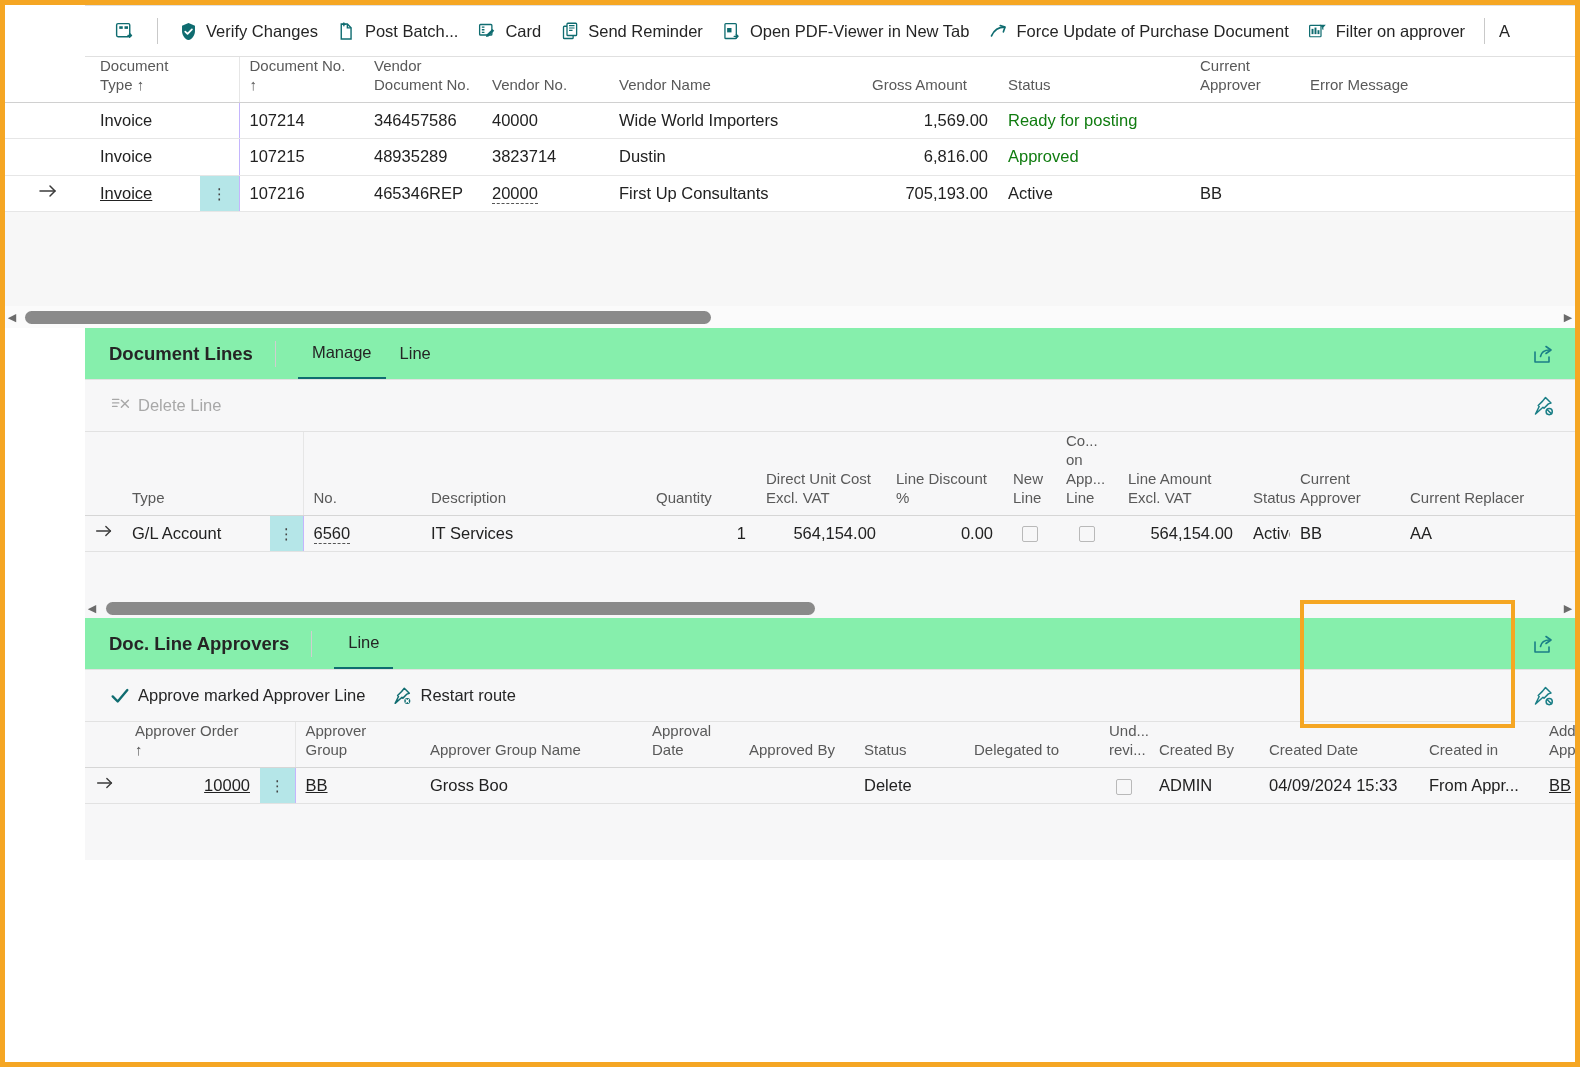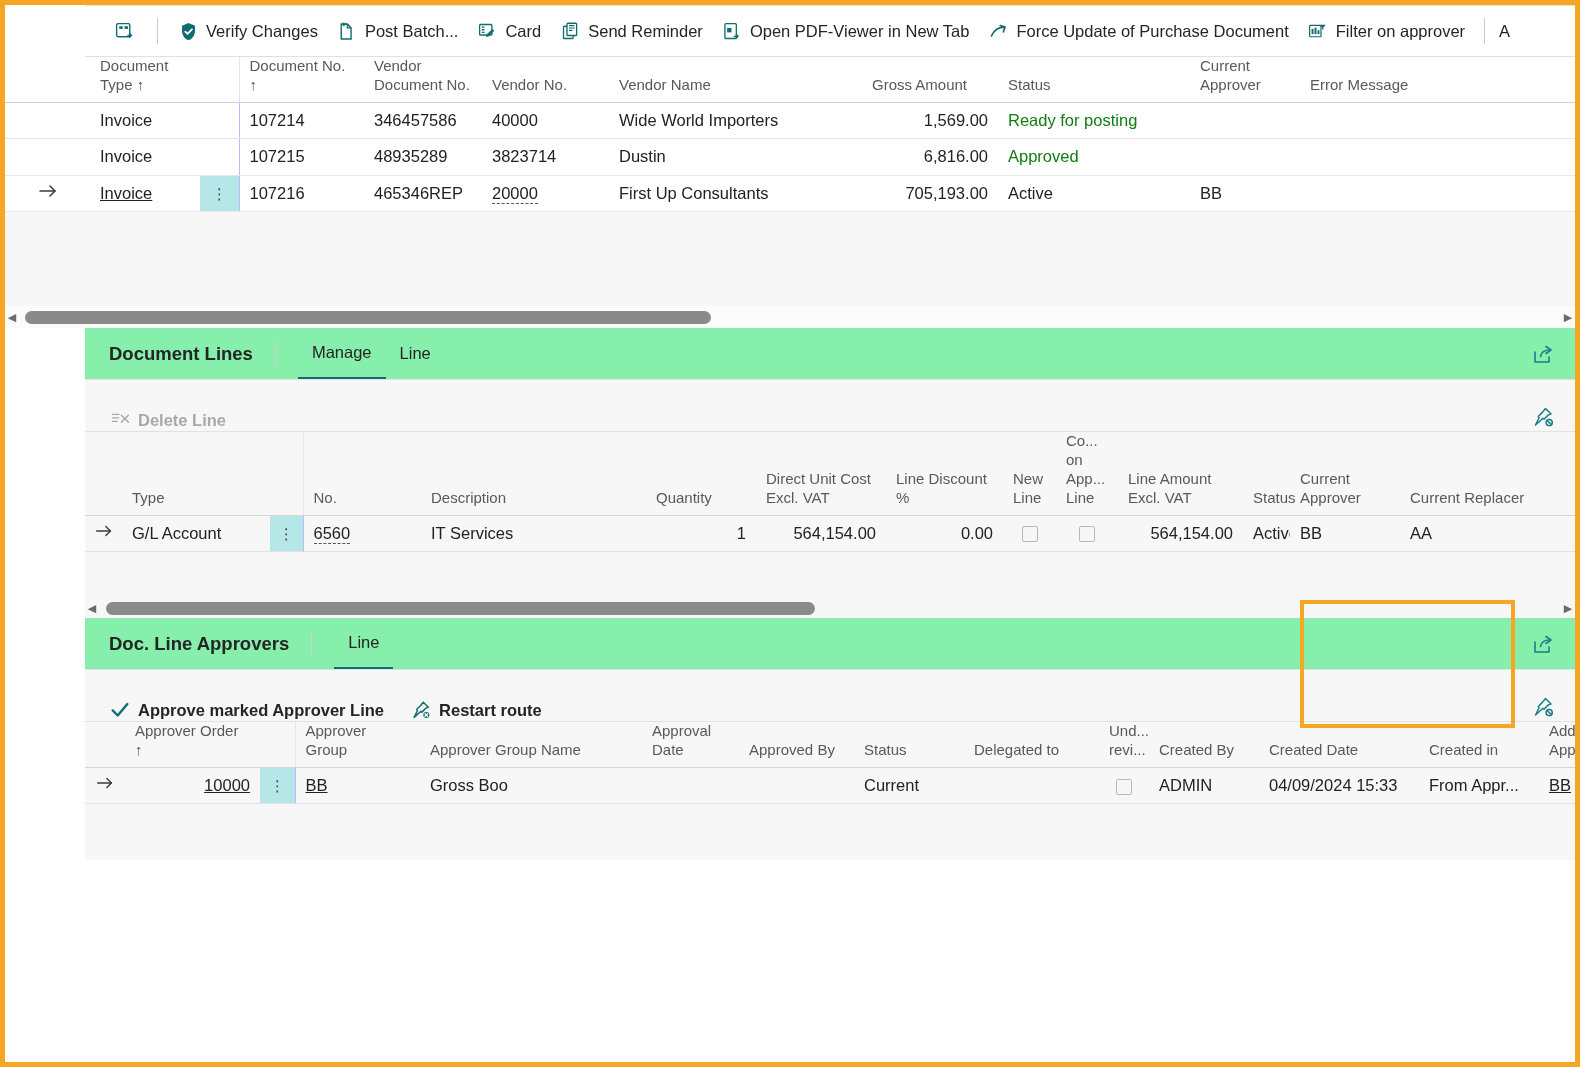--- a/index.html
+++ b/index.html
@@ -167,24 +167,23 @@
   .panel-tab.active { border-bottom: 2.5px solid #0f6c70; }
   .panel-spacer { flex: 1 1 auto; }
   .panel-icon {
     width: 28px; height: 28px; color: #1b7f87;
     display: flex; align-items: center; justify-content: center;
     cursor: pointer;
   }
   .panel-actions {
     height: 52px;
     background: #f7f7f8;
-    display: flex; align-items: flex-end;
+    display: flex; align-items: center;
     padding: 0 18px 0 24px;
     border-bottom: 1px solid #e2e2e2;
-    font-weight: bold;
   }
   .action {
     display: inline-flex; align-items: center;
     font-size: 16.5px; color: #252525;
     margin-right: 26px; cursor: pointer;
   }
   .action.disabled { color: #a8a8a8; cursor: default; }
   .action .ico {
     width: 22px; height: 22px; margin-right: 7px;
     display: inline-flex; align-items: center; justify-content: center;
@@ -625,21 +624,21 @@
           </td>
           <td class="dotscell sel">
             <div class="dots">⋮</div>
           </td>
           <td class="col-sep">
             <span class="link-u">BB</span>
           </td>
           <td>Gross Boo</td>
           <td></td>
           <td></td>
-          <td>Current</td>
+          <td>Delete</td>
           <td></td>
           <td style="text-align:center">
             <span class="cbx"></span>
           </td>
           <td>ADMIN</td>
           <td>04/09/2024 15:33</td>
           <td>From Appr...</td>
           <td>
             <span class="link-u">BB</span>
           </td>

